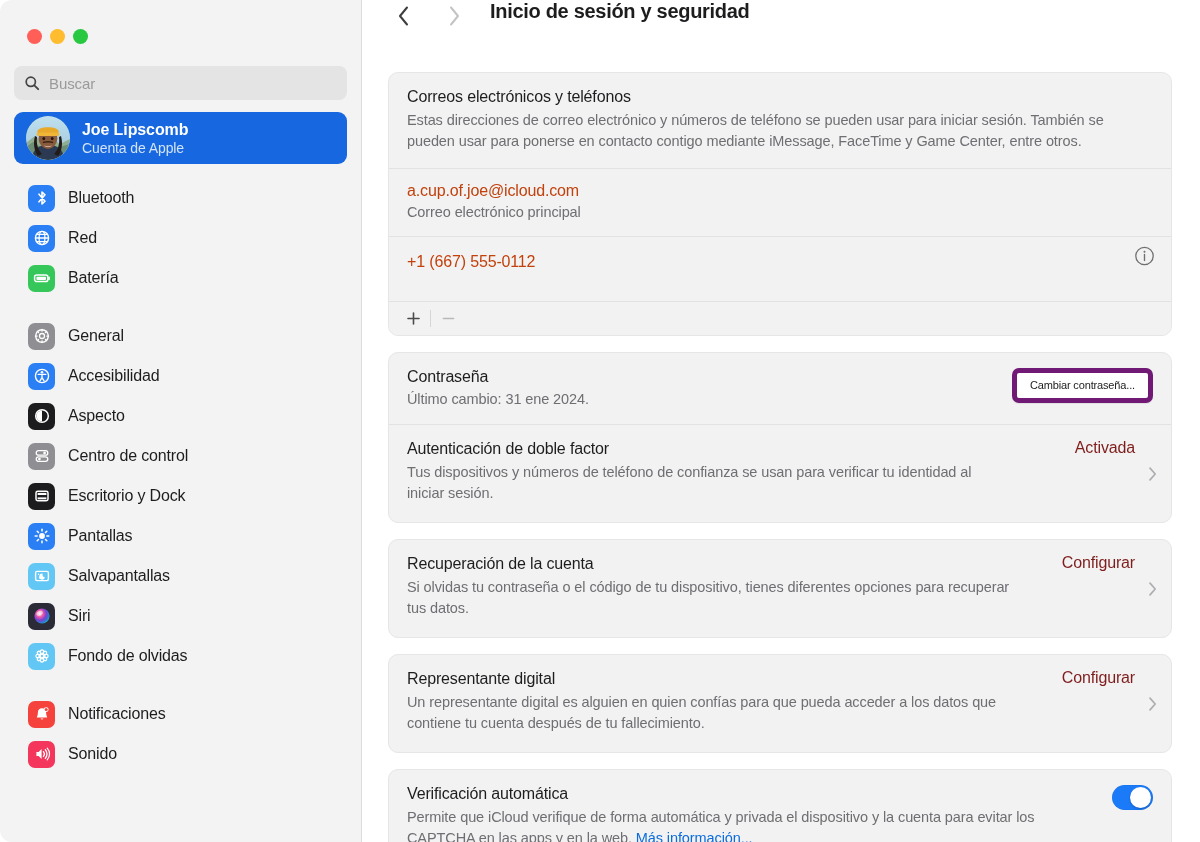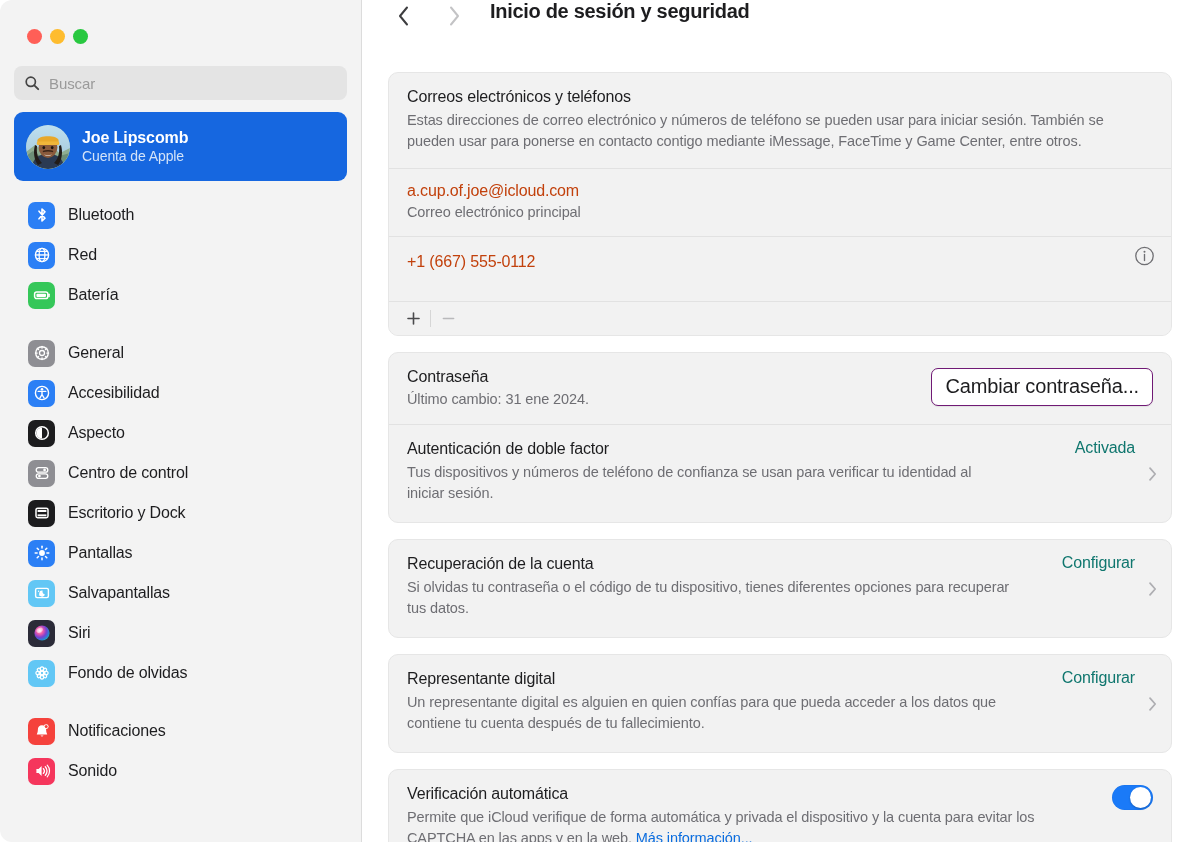--- a/index.html
+++ b/index.html
@@ -60,21 +60,21 @@
   }
   .search-icon { flex: 0 0 auto; display: flex; align-items: center; }
   .search-input-text {
     font-size: 15px;
     color: #9a9a9a;
     letter-spacing: -0.1px;
   }
 
   .account-row {
     margin: 12px 14px 0 14px;
-    height: 69px;
+    height: 52px;
     background: #1667e0;
     border-radius: 9px;
     display: flex;
     align-items: center;
     padding: 0 12px;
     gap: 12px;
   }
   .avatar {
     width: 44px;
     height: 44px;
@@ -213,42 +213,42 @@
   .row-right {
     display: flex;
     align-items: center;
     gap: 10px;
     flex: 0 0 auto;
     padding-top: 1px;
   }
 
   .btn-plain {
     background: #ffffff;
-    border: 1px solid #701a75;
+    border: 5px solid #701a75;
     border-radius: 7px;
     padding: 6px 13px 7px 13px;
-    font-size: 20px;
+    font-size: 11px;
     color: #1d1d1f;
     letter-spacing: -0.15px;
     font-family: "Liberation Sans", sans-serif;
     white-space: nowrap;
     box-shadow: 0 0.5px 1px rgba(0,0,0,0.07);
   }
 
   
   .disclosure {
     position: relative;
     padding-right: 36px;
   }
   .disclosure .disc-value {
     position: absolute;
     top: 14px;
     right: 36px;
     font-size: 16px;
-    color: #0f766e;
+    color: #7f1d1d;
     letter-spacing: -0.15px;
     white-space: nowrap;
   }
   .disclosure .disc-chev {
     position: absolute;
     top: 50%;
     right: 14px;
     transform: translateY(-50%);
     display: flex;
     align-items: center;

